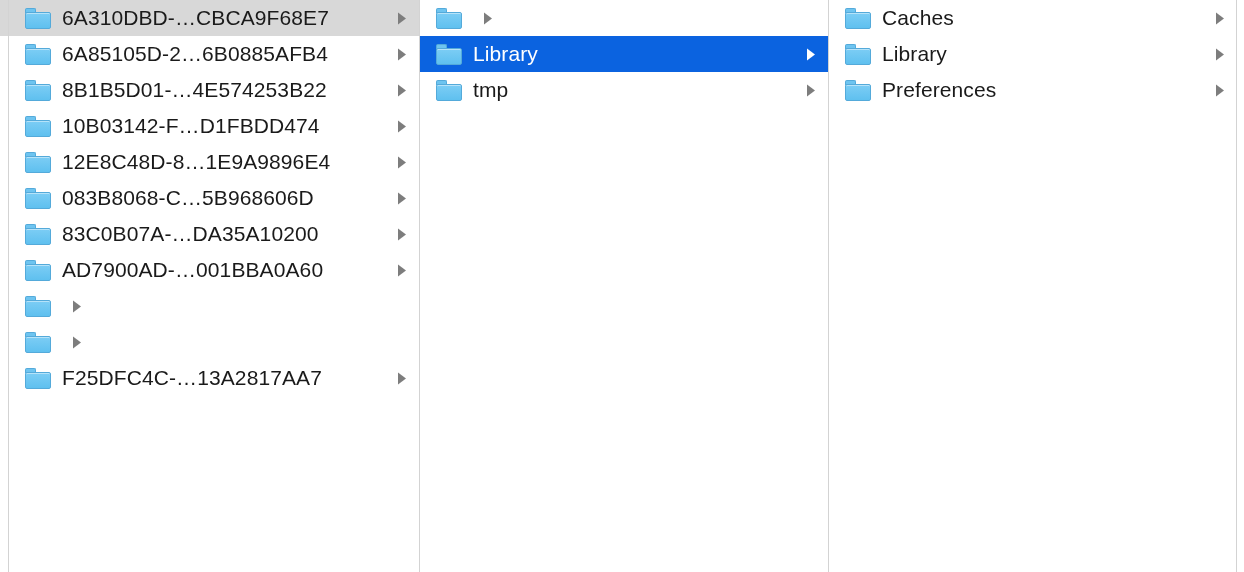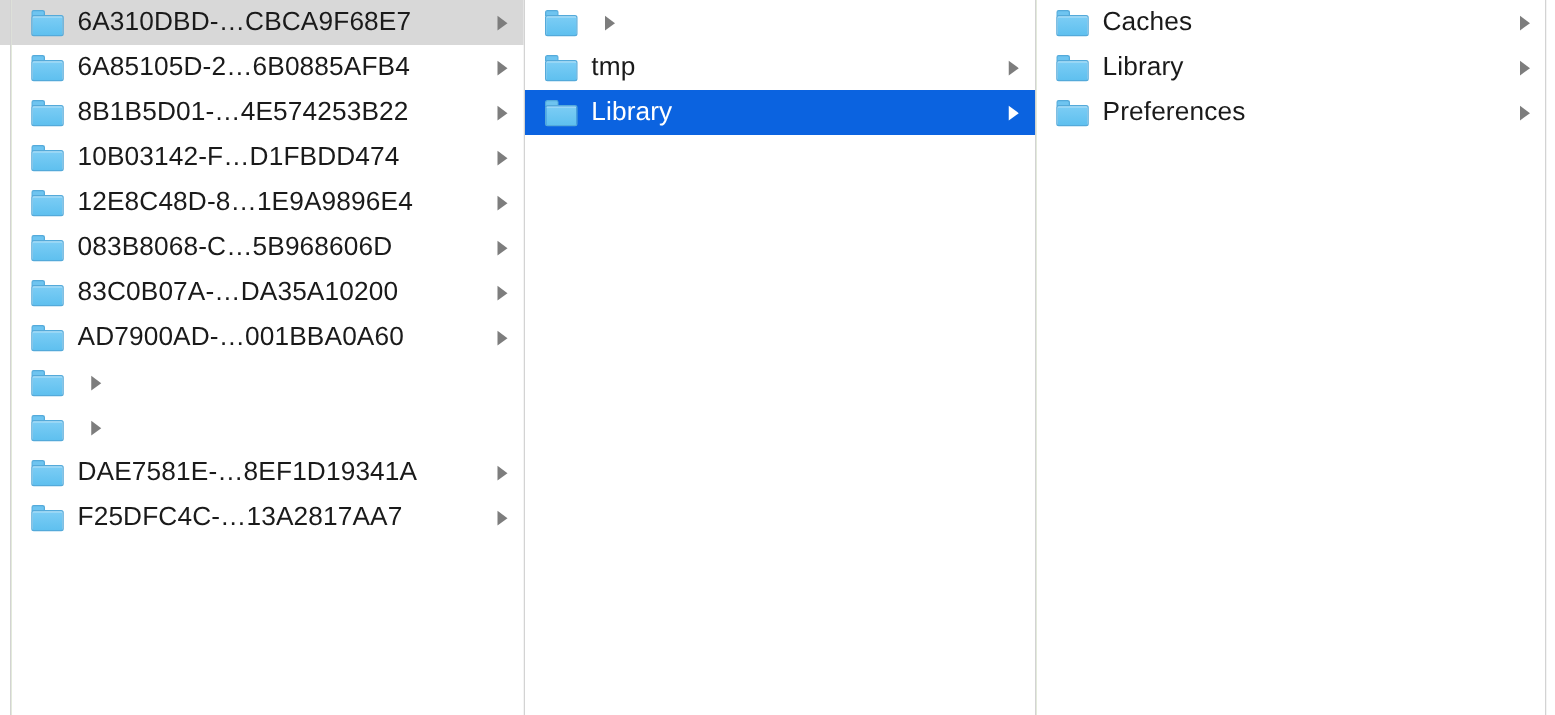--- a/index.html
+++ b/index.html
@@ -13,21 +13,21 @@
     height: 572px;
     overflow: hidden;
     font-family: "Liberation Sans", sans-serif;
     -webkit-font-smoothing: antialiased;
   }
 
   .browser {
     position: relative;
     width: 1244px;
     height: 572px;
-    background: #4d7c0f;
+    background: #c4b5fd;
     display: flex;
     align-items: stretch;
   }
 
   
   .col-sliver {
     position: relative;
     width: 8px;
     flex: 0 0 8px;
     background: #ffffff;
@@ -282,32 +282,20 @@
             <svg width="10" height="13" viewBox="0 0 10 13">
               <path class="tri" d="M1 0.6 L9 6.5 L1 12.4 Z"></path>
             </svg>
           </span>
         </div>
         <div class="row">
           <span class="folder-icon">
             <span class="tab"></span>
             <span class="body"></span>
           </span>
-          <span class="row-label">DAE7581E-…8EF1D19341A</span>
-          <span class="chevron">
-            <svg width="10" height="13" viewBox="0 0 10 13">
-              <path class="tri" d="M1 0.6 L9 6.5 L1 12.4 Z"></path>
-            </svg>
-          </span>
-        </div>
-        <div class="row">
-          <span class="folder-icon">
-            <span class="tab"></span>
-            <span class="body"></span>
-          </span>
           <span class="row-label">F25DFC4C-…13A2817AA7</span>
           <span class="chevron">
             <svg width="10" height="13" viewBox="0 0 10 13">
               <path class="tri" d="M1 0.6 L9 6.5 L1 12.4 Z"></path>
             </svg>
           </span>
         </div>
       </div>
   </div>
 
@@ -317,38 +305,38 @@
           <span class="folder-icon">
             <span class="tab"></span>
             <span class="body"></span>
           </span>
           <span class="chevron">
             <svg width="10" height="13" viewBox="0 0 10 13">
               <path class="tri" d="M1 0.6 L9 6.5 L1 12.4 Z"></path>
             </svg>
           </span>
         </div>
+        <div class="row selected-active">
+          <span class="folder-icon">
+            <span class="tab"></span>
+            <span class="body"></span>
+          </span>
+          <span class="row-label">Library</span>
+          <span class="chevron">
+            <svg width="10" height="13" viewBox="0 0 10 13">
+              <path class="tri" d="M1 0.6 L9 6.5 L1 12.4 Z"></path>
+            </svg>
+          </span>
+        </div>
         <div class="row">
           <span class="folder-icon">
             <span class="tab"></span>
             <span class="body"></span>
           </span>
           <span class="row-label">tmp</span>
-          <span class="chevron">
-            <svg width="10" height="13" viewBox="0 0 10 13">
-              <path class="tri" d="M1 0.6 L9 6.5 L1 12.4 Z"></path>
-            </svg>
-          </span>
-        </div>
-        <div class="row selected-active">
-          <span class="folder-icon">
-            <span class="tab"></span>
-            <span class="body"></span>
-          </span>
-          <span class="row-label">Library</span>
           <span class="chevron">
             <svg width="10" height="13" viewBox="0 0 10 13">
               <path class="tri" d="M1 0.6 L9 6.5 L1 12.4 Z"></path>
             </svg>
           </span>
         </div>
       </div>
   </div>
 
   <div class="column col-3">

